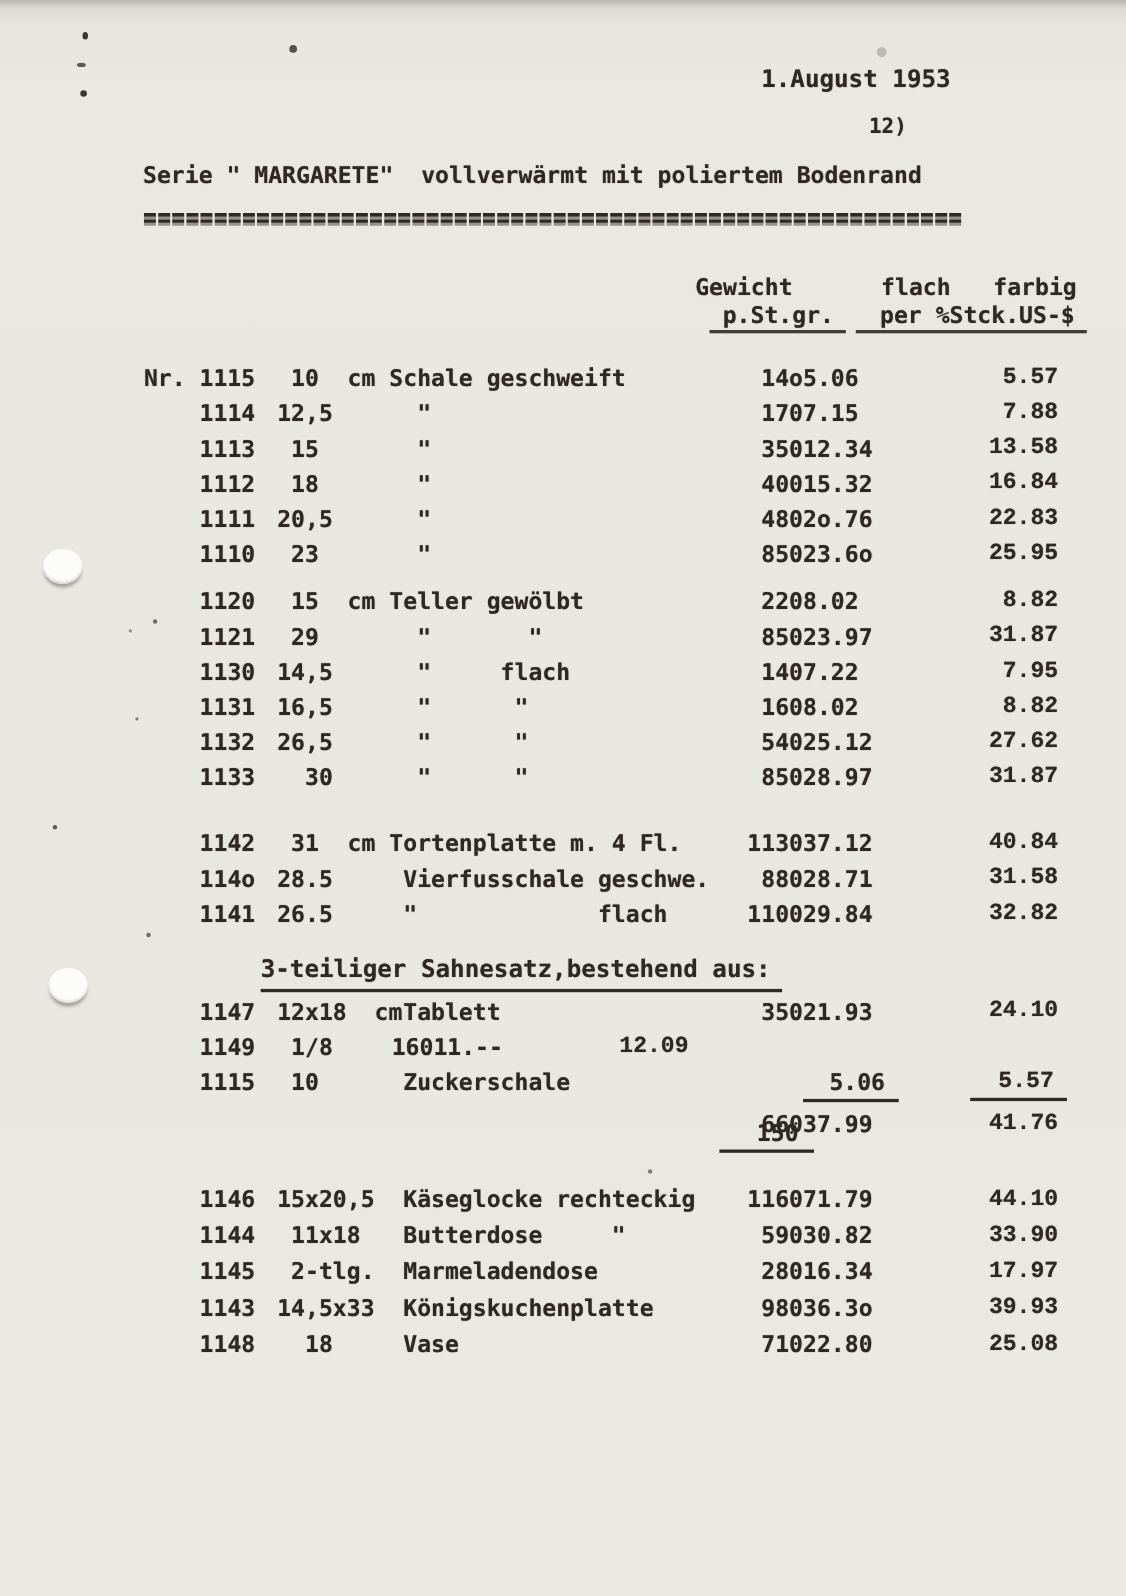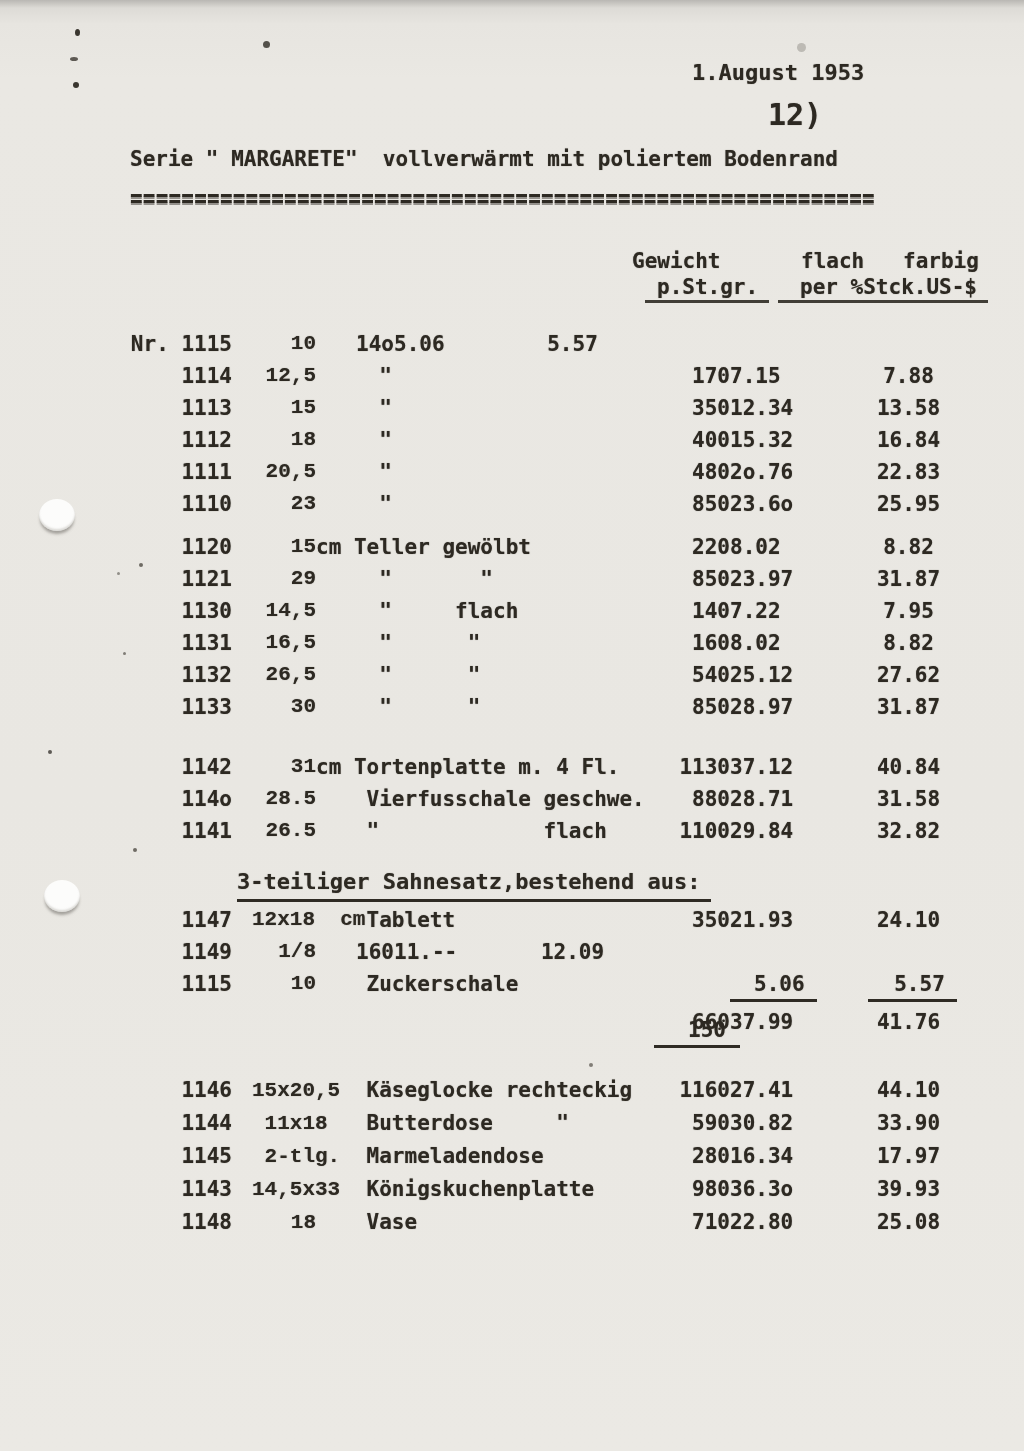--- a/index.html
+++ b/index.html
@@ -16,21 +16,21 @@
     color:#2d2922;
   }
   .ink{
     color:#2d2922;
     font-weight:700;
     text-shadow:0 0 1px rgba(45,41,34,.55);
     white-space:pre;
   }
   .abs{position:absolute;}
   .date{left:692px;top:60px;font-size:22px;line-height:26px;}
-  .pagenum{left:768px;top:102px;font-size:30px;line-height:26px;}
+  .pagenum{left:790px;top:102px;font-size:19px;line-height:26px;}
   .title{left:130px;top:146px;font-size:21px;line-height:26px;}
   .title-underline{
     left:130px;top:183px;font-size:21px;line-height:24px;
     transform:scaleY(1.25);transform-origin:top;
     letter-spacing:0.2px;
     text-shadow:0 2px 0 rgba(45,41,34,.45);
   }
   .colhead{font-size:21px;line-height:25px;}
   .h-gewicht{left:632px;top:249px;}
   .h-hell{left:801px;top:249px;}
@@ -44,25 +44,25 @@
     left:237px;top:869px;font-size:22px;line-height:26px;
     border-bottom:3px solid #2f2b24;padding-bottom:4px;padding-right:10px;
   }
   .tgroup{position:absolute;left:122px;width:840px;}
   .g0{top:328px;} .g1{top:531px;} .g2{top:751px;} .g3{top:904px;} .g4{top:1074px;}
   .trow{display:flex;font-size:21px;line-height:32px;height:32px;}
   .g4 .trow{line-height:33px;height:33px;}
   .trow.total{margin-top:6px;}
   .tcell{white-space:pre;overflow:visible;}
   .c1{width:110px;text-align:right;}
-  .c2{width:84px;text-align:right;padding-left:20px;box-sizing:border-box;font-family:Liberation Mono, monospace;}
+  .c2{width:84px;text-align:left;padding-left:20px;box-sizing:border-box;}
   .c3{width:336px;text-align:left;}
   .c4{width:78px;text-align:right;}
   .c5{width:125px;}
-  .c6{width:107px;text-align:center;}
+  .c6{width:107px;text-align:right;font-family:Liberation Mono, monospace;}
   .uline{display:inline-block;border-bottom:3px solid #2f2b24;line-height:29px;}
   .c4 .uline{padding-left:34px;padding-right:14px;margin-right:-10px;margin-top:48px;}
   .c5 .uline{padding-left:24px;padding-right:12px;}
   .c6 .uline{padding-left:26px;padding-right:12px;margin-right:-8px;}
   .hole{
     position:absolute;width:36px;height:32px;border-radius:50%;
     background:#fcfcfb;
     box-shadow:0 4px 3px -1px rgba(105,102,96,.55), inset 0 -2px 2px rgba(160,157,150,.35);
   }
   .hole1{left:39px;top:499px;}
@@ -106,21 +106,21 @@
 
   <div class="abs ink colhead h-gewicht">Gewicht</div>
   <div class="abs ink colhead h-hell">flach</div>
   <div class="abs ink colhead h-farbig">farbig</div>
   <div class="abs ink colhead h-pstgr">p.St.gr.</div>
   <div class="abs ink colhead h-per">per %Stck.US-$</div>
   <div class="abs head-underline hu1"></div>
   <div class="abs head-underline hu2"></div>
 
   <div class="tgroup g0" id="group-0">
-      <div class="trow ink"><div class="tcell c1">Nr. 1115</div><div class="tcell c2"> 10</div><div class="tcell c4">14o</div><div class="tcell c5">5.06</div><div class="tcell c6">5.57</div></div>
+      <div class="trow ink"><div class="tcell c1">Nr. 1115</div><div class="tcell c2"> 10</div><div class="tcell c3">cm Schale geschweift</div><div class="tcell c4">14o</div><div class="tcell c5">5.06</div><div class="tcell c6">5.57</div></div>
       <div class="trow ink"><div class="tcell c1">1114</div><div class="tcell c2">12,5</div><div class="tcell c3">     "</div><div class="tcell c4">170</div><div class="tcell c5">7.15</div><div class="tcell c6">7.88</div></div>
       <div class="trow ink"><div class="tcell c1">1113</div><div class="tcell c2"> 15</div><div class="tcell c3">     "</div><div class="tcell c4">350</div><div class="tcell c5">12.34</div><div class="tcell c6">13.58</div></div>
       <div class="trow ink"><div class="tcell c1">1112</div><div class="tcell c2"> 18</div><div class="tcell c3">     "</div><div class="tcell c4">400</div><div class="tcell c5">15.32</div><div class="tcell c6">16.84</div></div>
       <div class="trow ink"><div class="tcell c1">1111</div><div class="tcell c2">20,5</div><div class="tcell c3">     "</div><div class="tcell c4">480</div><div class="tcell c5">2o.76</div><div class="tcell c6">22.83</div></div>
       <div class="trow ink"><div class="tcell c1">1110</div><div class="tcell c2"> 23</div><div class="tcell c3">     "</div><div class="tcell c4">850</div><div class="tcell c5">23.6o</div><div class="tcell c6">25.95</div></div>
     </div>
   <div class="tgroup g1" id="group-1">
       <div class="trow ink"><div class="tcell c1">1120</div><div class="tcell c2"> 15</div><div class="tcell c3">cm Teller gewölbt</div><div class="tcell c4">220</div><div class="tcell c5">8.02</div><div class="tcell c6">8.82</div></div>
       <div class="trow ink"><div class="tcell c1">1121</div><div class="tcell c2"> 29</div><div class="tcell c3">     "       "</div><div class="tcell c4">850</div><div class="tcell c5">23.97</div><div class="tcell c6">31.87</div></div>
       <div class="trow ink"><div class="tcell c1">1130</div><div class="tcell c2">14,5</div><div class="tcell c3">     "     flach</div><div class="tcell c4">140</div><div class="tcell c5">7.22</div><div class="tcell c6">7.95</div></div>
@@ -136,20 +136,20 @@
 
   <div class="abs ink section-heading">3-teiliger Sahnesatz,bestehend aus:</div>
 
   <div class="tgroup g3" id="group-3">
       <div class="trow ink"><div class="tcell c1">1147</div><div class="tcell c2">12x18  cm</div><div class="tcell c3">    Tablett</div><div class="tcell c4">350</div><div class="tcell c5">21.93</div><div class="tcell c6">24.10</div></div>
       <div class="trow ink"><div class="tcell c1">1149</div><div class="tcell c2"> 1/8</div><div class="tcell c4">160</div><div class="tcell c5">11.--</div><div class="tcell c6">12.09</div></div>
       <div class="trow ink"><div class="tcell c1">1115</div><div class="tcell c2"> 10</div><div class="tcell c3">    Zuckerschale</div><div class="tcell c4"><span class="uline">150</span></div><div class="tcell c5"><span class="uline">5.06</span></div><div class="tcell c6"><span class="uline">5.57</span></div></div>
       <div class="trow ink total"><div class="tcell c1"></div><div class="tcell c2"></div><div class="tcell c3"></div><div class="tcell c4">660</div><div class="tcell c5">37.99</div><div class="tcell c6">41.76</div></div>
     </div>
   <div class="tgroup g4" id="group-4">
-      <div class="trow ink"><div class="tcell c1">1146</div><div class="tcell c2">15x20,5</div><div class="tcell c3">    Käseglocke rechteckig</div><div class="tcell c4">1160</div><div class="tcell c5">27.41</div><div class="tcell c6">44.10</div></div>
+      <div class="trow ink"><div class="tcell c1">1146</div><div class="tcell c2">15x20,5</div><div class="tcell c3">    Käseglocke rechteckig</div><div class="tcell c4">1160</div><div class="tcell c5">71.79</div><div class="tcell c6">44.10</div></div>
       <div class="trow ink"><div class="tcell c1">1144</div><div class="tcell c2"> 11x18</div><div class="tcell c3">    Butterdose     "</div><div class="tcell c4">590</div><div class="tcell c5">30.82</div><div class="tcell c6">33.90</div></div>
       <div class="trow ink"><div class="tcell c1">1145</div><div class="tcell c2"> 2-tlg.</div><div class="tcell c3">    Marmeladendose</div><div class="tcell c4">280</div><div class="tcell c5">16.34</div><div class="tcell c6">17.97</div></div>
       <div class="trow ink"><div class="tcell c1">1143</div><div class="tcell c2">14,5x33</div><div class="tcell c3">    Königskuchenplatte</div><div class="tcell c4">980</div><div class="tcell c5">36.3o</div><div class="tcell c6">39.93</div></div>
       <div class="trow ink"><div class="tcell c1">1148</div><div class="tcell c2">  18</div><div class="tcell c3">    Vase</div><div class="tcell c4">710</div><div class="tcell c5">22.80</div><div class="tcell c6">25.08</div></div>
     </div>
 
 </div>
 
 </body></html>

